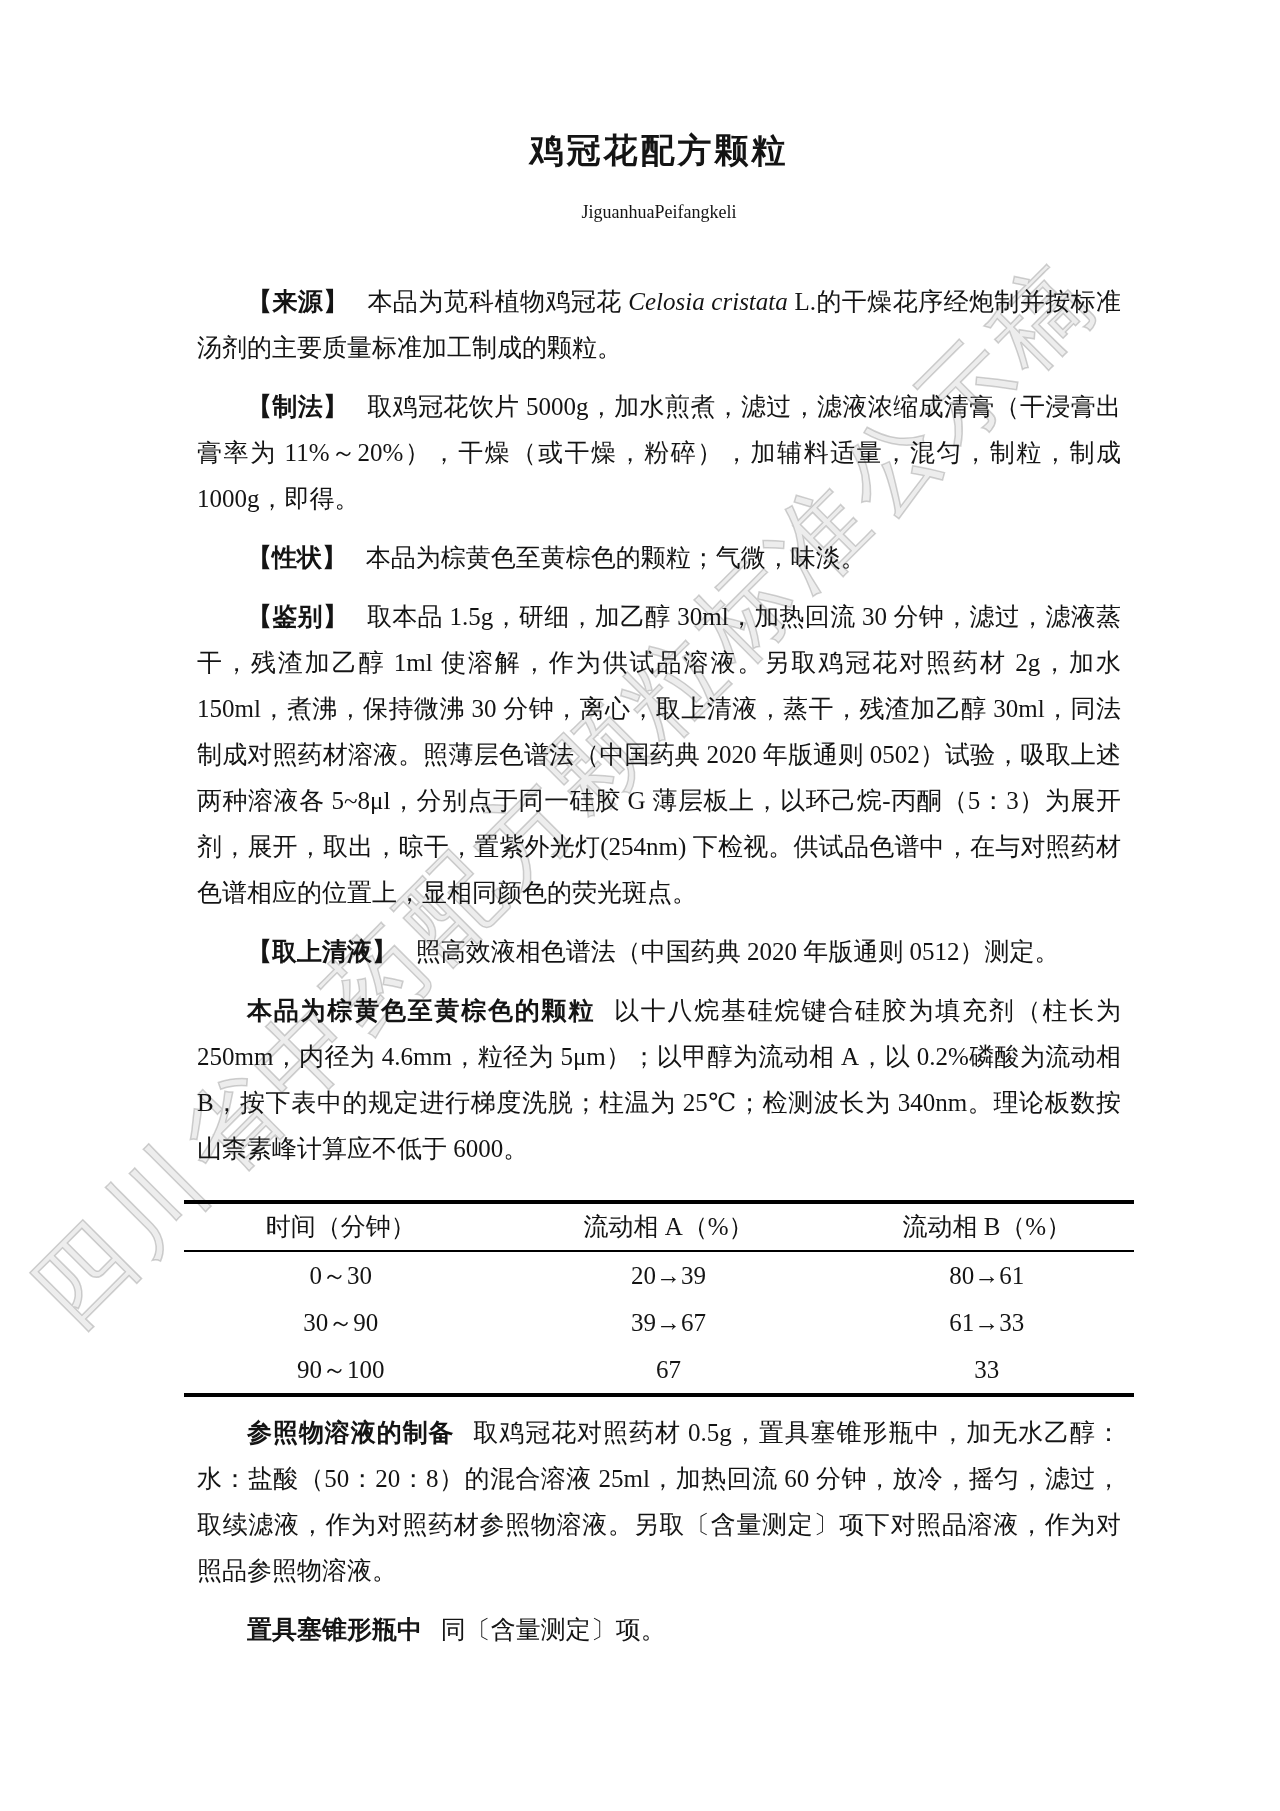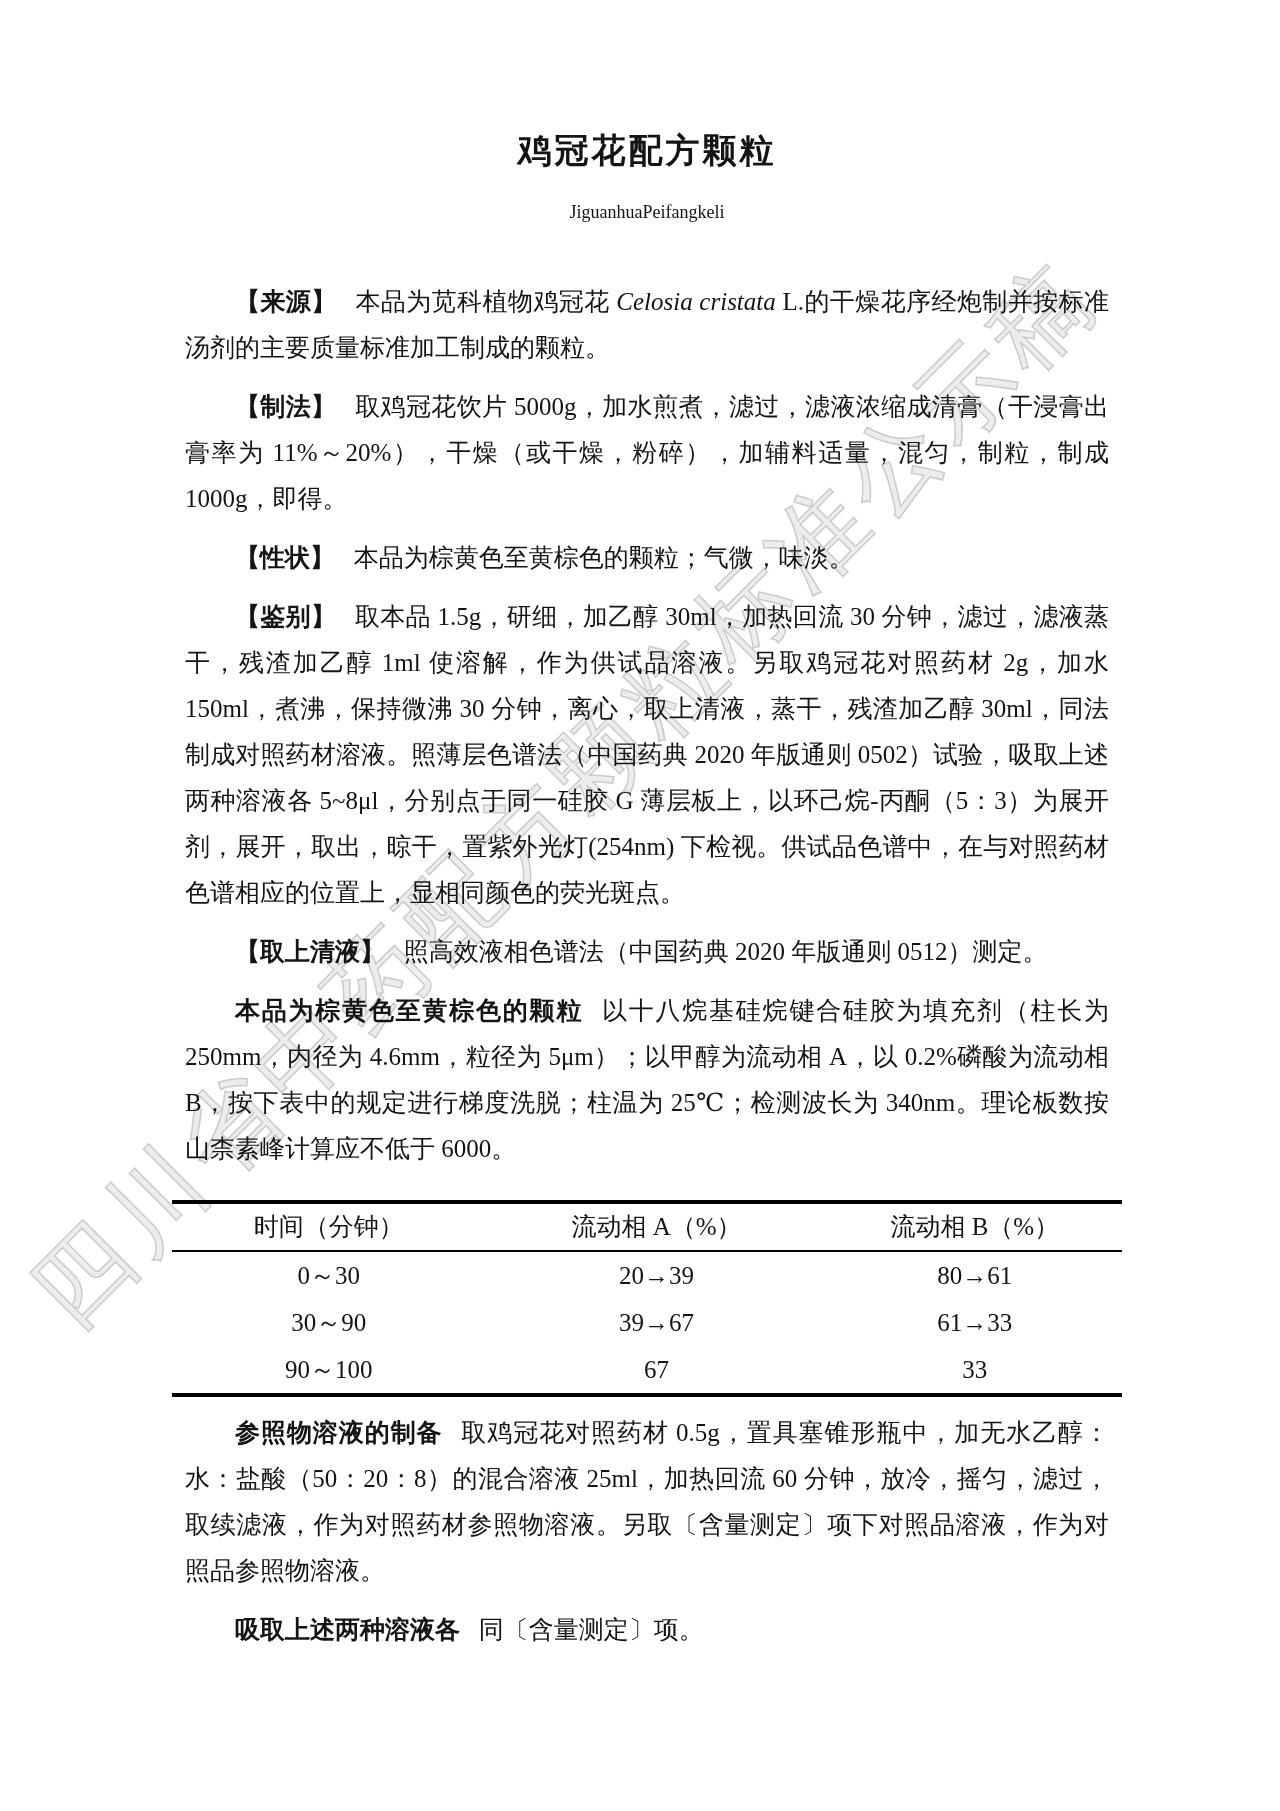--- a/index.html
+++ b/index.html
@@ -22,21 +22,21 @@
     letter-spacing:8px;
     white-space:nowrap;
     color:rgba(140,140,140,0.16);
     -webkit-text-stroke:1.5px rgba(140,140,140,0.40);
     pointer-events:none;
     user-select:none;
     z-index:0;
   }
   .content{
     position:absolute;
-    left:172px;
+    left:184px;
     top:0;
     width:950px;
     z-index:1;
   }
   .doc-title{
     margin-top:128px;
     text-align:center;
     font-size:34px;
     font-weight:bold;
     letter-spacing:3px;
@@ -143,17 +143,17 @@
           <tr>
             <td>90～100</td>
             <td>67</td>
             <td>33</td>
           </tr>
         </tbody>
       </table>
 
       <p class="after-table"><span class="lbl">参照物溶液的制备</span><span>取鸡冠花对照药材 0.5g，置具塞锥形瓶中，加无水乙醇：水：盐酸（50：20：8）的混合溶液 25ml，加热回流 60 分钟，放冷，摇匀，滤过，取续滤液，作为对照药材参照物溶液。另取〔含量测定〕项下对照品溶液，作为对照品参照物溶液。</span></p>
 
-      <p><span class="lbl">吸取上述两种溶液各</span><span>同〔含量测定〕项。</span></p>
+      <p><span class="lbl">置具塞锥形瓶中</span><span>同〔含量测定〕项。</span></p>
 
     </div>
   </div>
 </div>
 
 </body></html>

